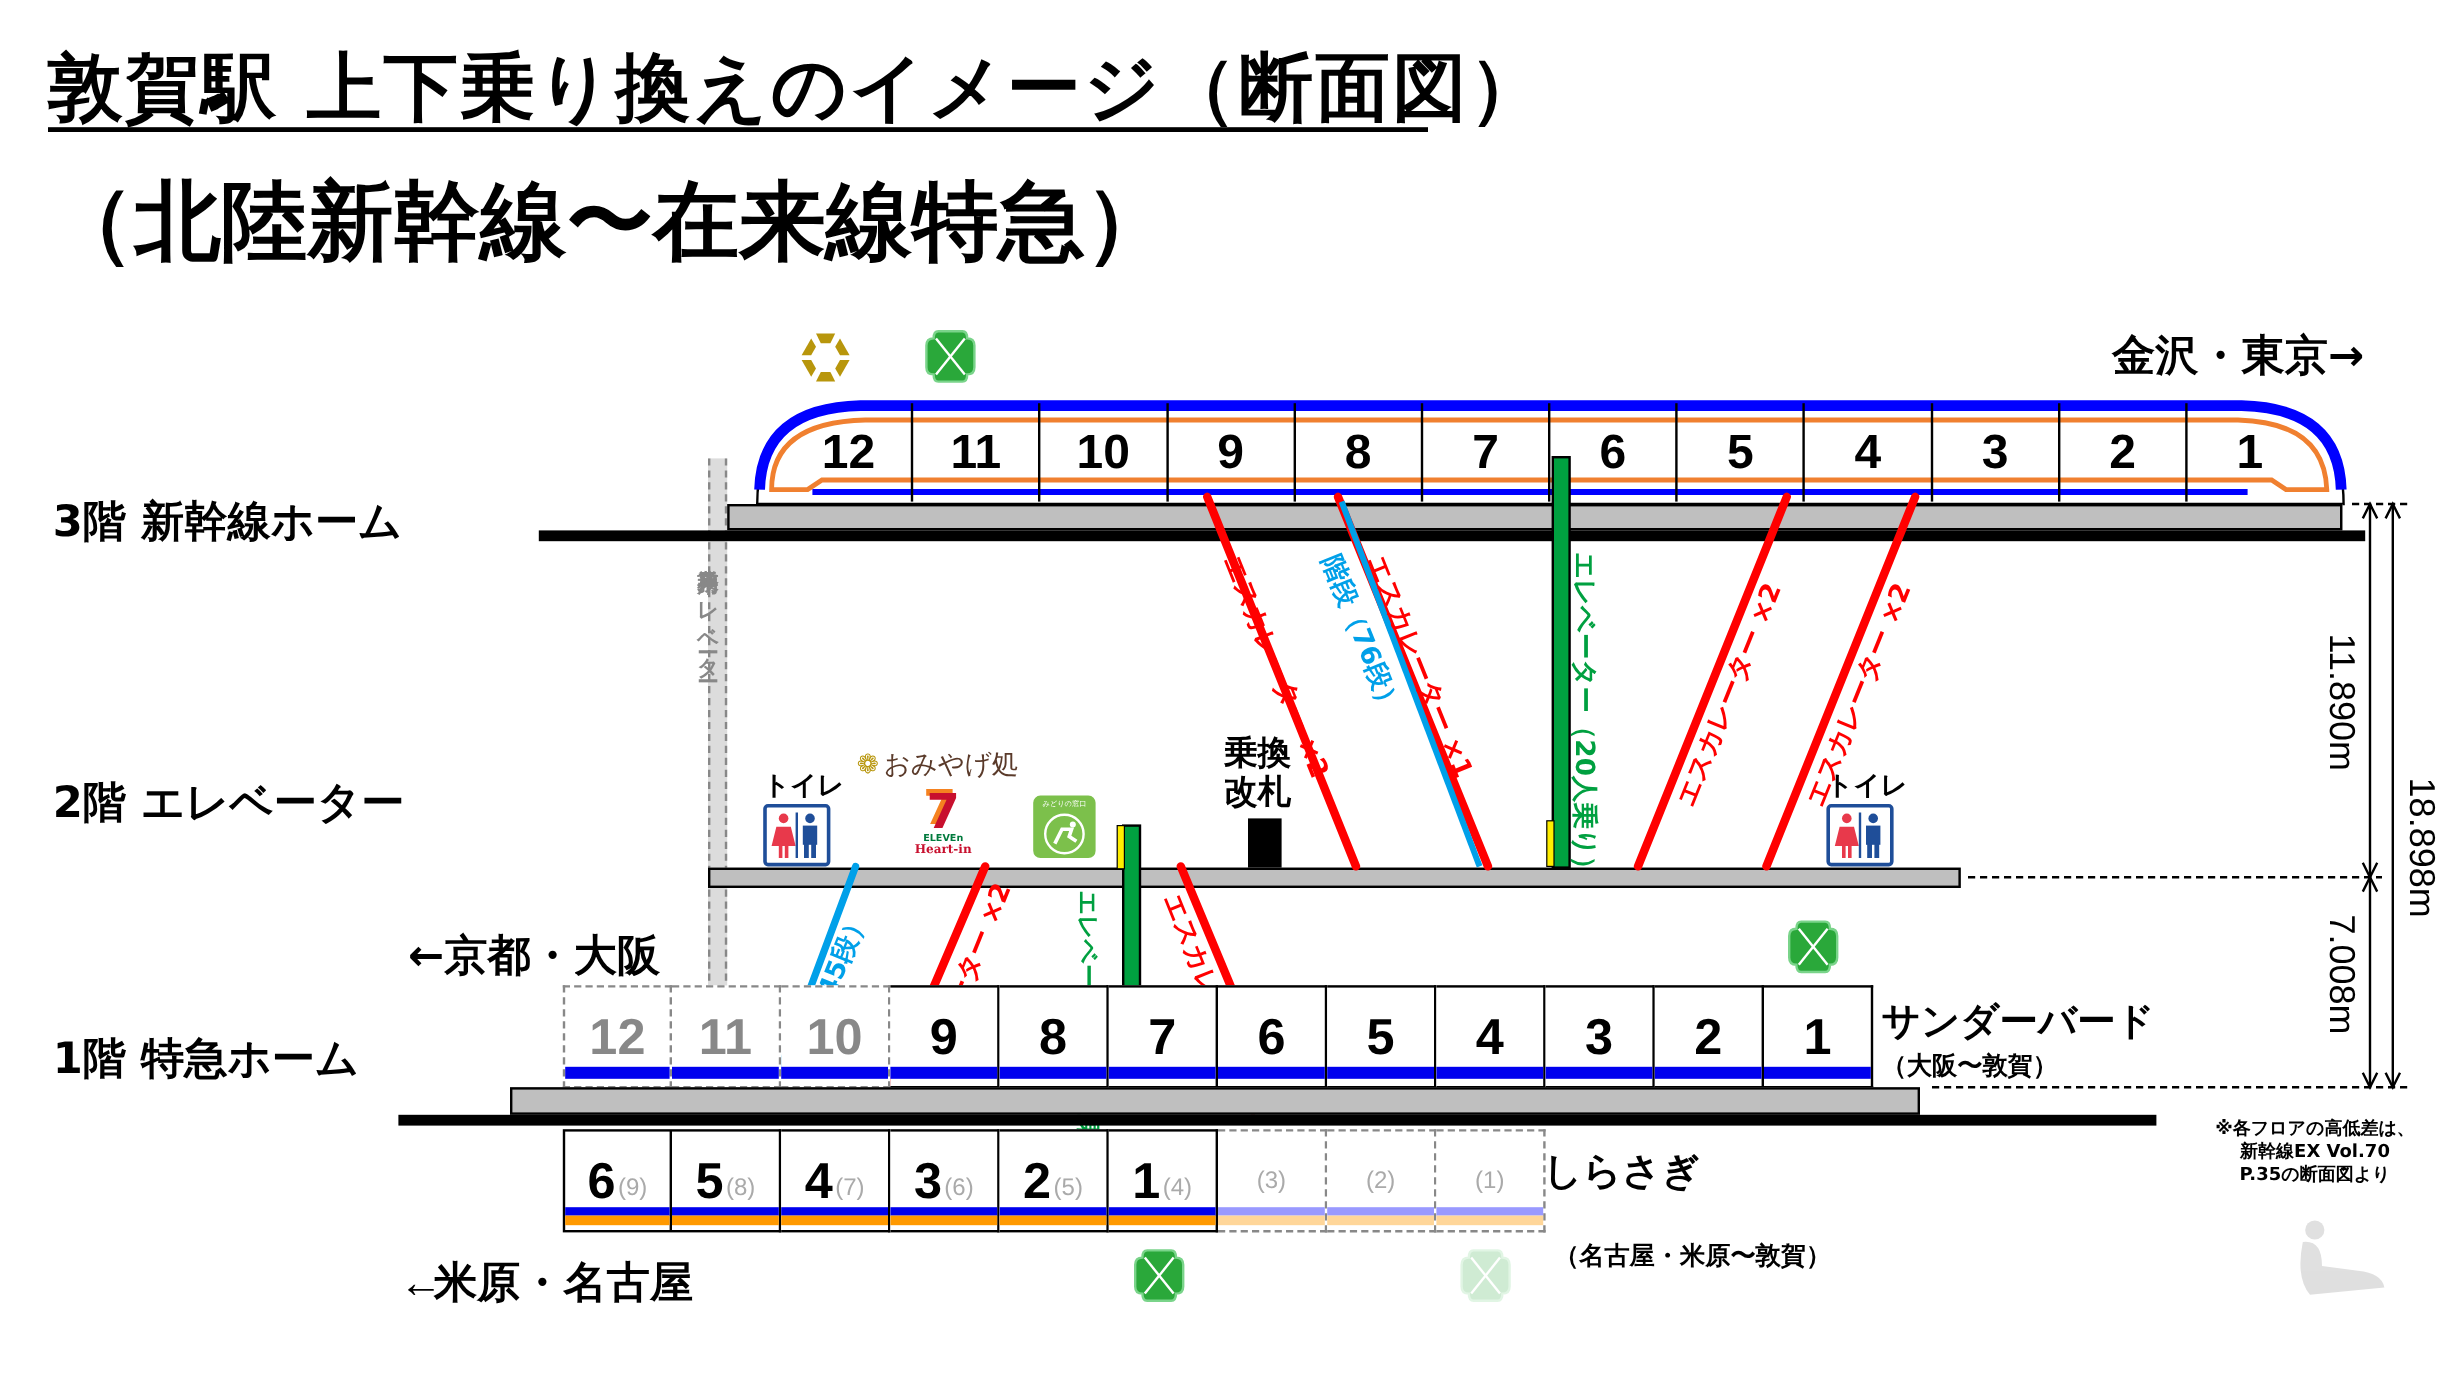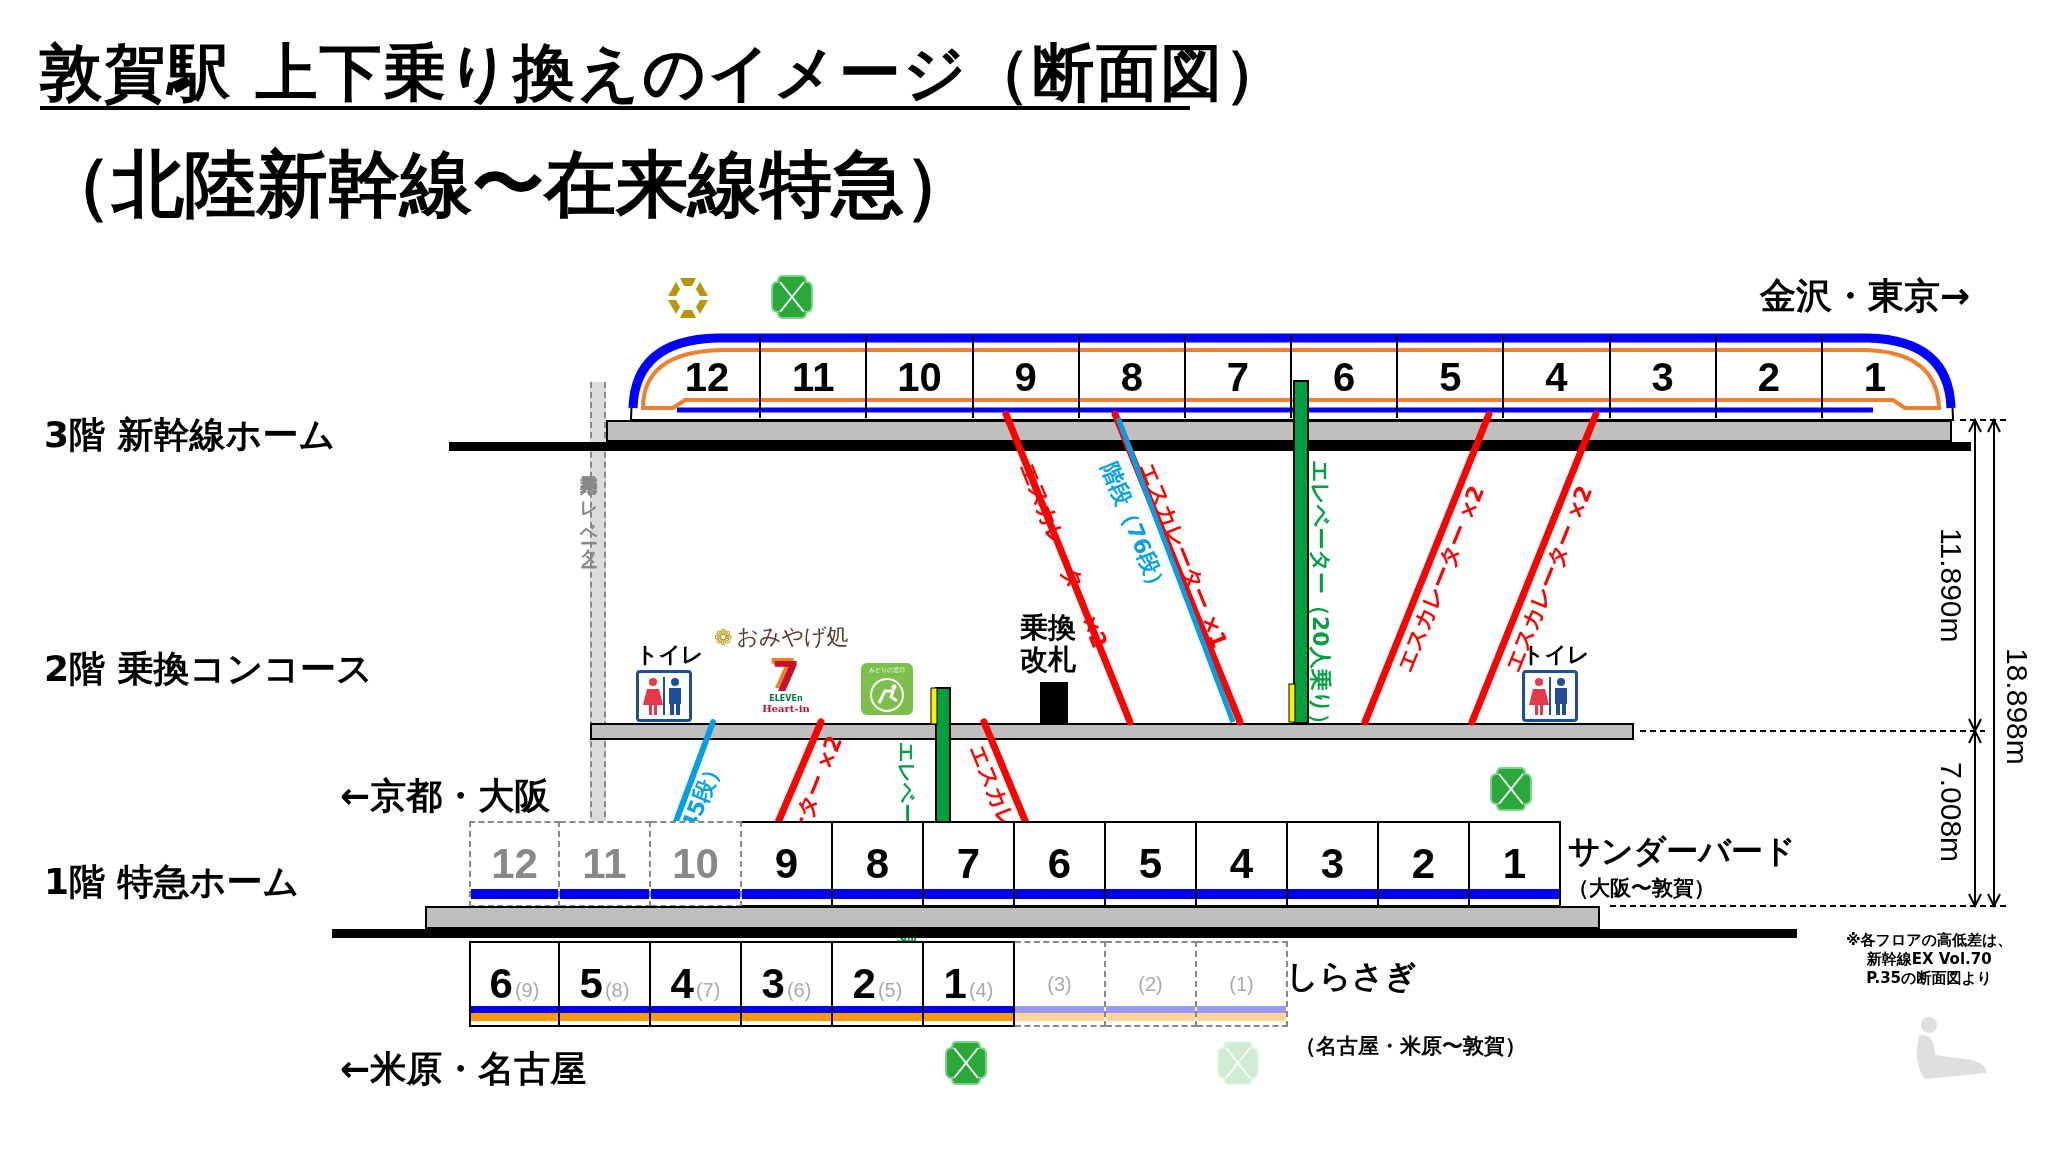--- a/index.html
+++ b/index.html
@@ -35,26 +35,26 @@
   .gate-label{position:absolute;font-size:28px;font-weight:bold;line-height:32px;text-align:center;}
 </style>
 </head>
 <body>
 
 <div class="abs title">敦賀駅 上下乗り換えのイメージ（断面図）</div>
 <div class="abs title-line"></div>
 <div class="abs subtitle">（北陸新幹線〜在来線特急）</div>
 
 <div class="abs floor-label" style="left:44px;top:368px;margin-top:43px;">3階 新幹線ホーム</div>
-<div class="abs floor-label" style="left:44px;top:645px;">2階 乗換コンコース</div>
+<div class="abs floor-label" style="left:44px;top:645px;">2階 エレベーター</div>
 <div class="abs floor-label" style="left:44px;top:858px;">1階 特急ホーム</div>
 
 <div class="abs dir-label" style="left:1760px;top:272px;">金沢・東京→</div>
 <div class="abs dir-label" style="left:340px;top:772px;">←京都・大阪</div>
-<div class="abs dir-label" style="left:340px;top:1045px;">←米原・名古屋</div>
+<div class="abs dir-label" style="left:340px;top:1045px;font-family:Liberation Mono, monospace;">←米原・名古屋</div>
 
 <div class="abs" style="left:590px;top:382px;width:12px;height:545px;background:#dcdcdc;border-left:2px dashed #888;border-right:2px dashed #888;"></div>
 <div class="rot-text" style="left:577px;top:460px;font-size:18px;color:#888;writing-mode:vertical-rl;transform:none;letter-spacing:2px;">業務用エレベーター</div>
 
 <svg class="abs" style="left:664px;top:274px;" width="48" height="48" viewBox="0 0 48 48">
   <polygon points="16,4 32,4 28,12 20,12" fill="#b8960c"></polygon>
   <polygon points="36,8 44,22 36,22 32,15" fill="#b8960c"></polygon>
   <polygon points="44,26 36,40 32,33 36,26" fill="#b8960c"></polygon>
   <polygon points="32,44 16,44 20,36 28,36" fill="#b8960c"></polygon>
   <polygon points="12,40 4,26 12,26 16,33" fill="#b8960c"></polygon>

